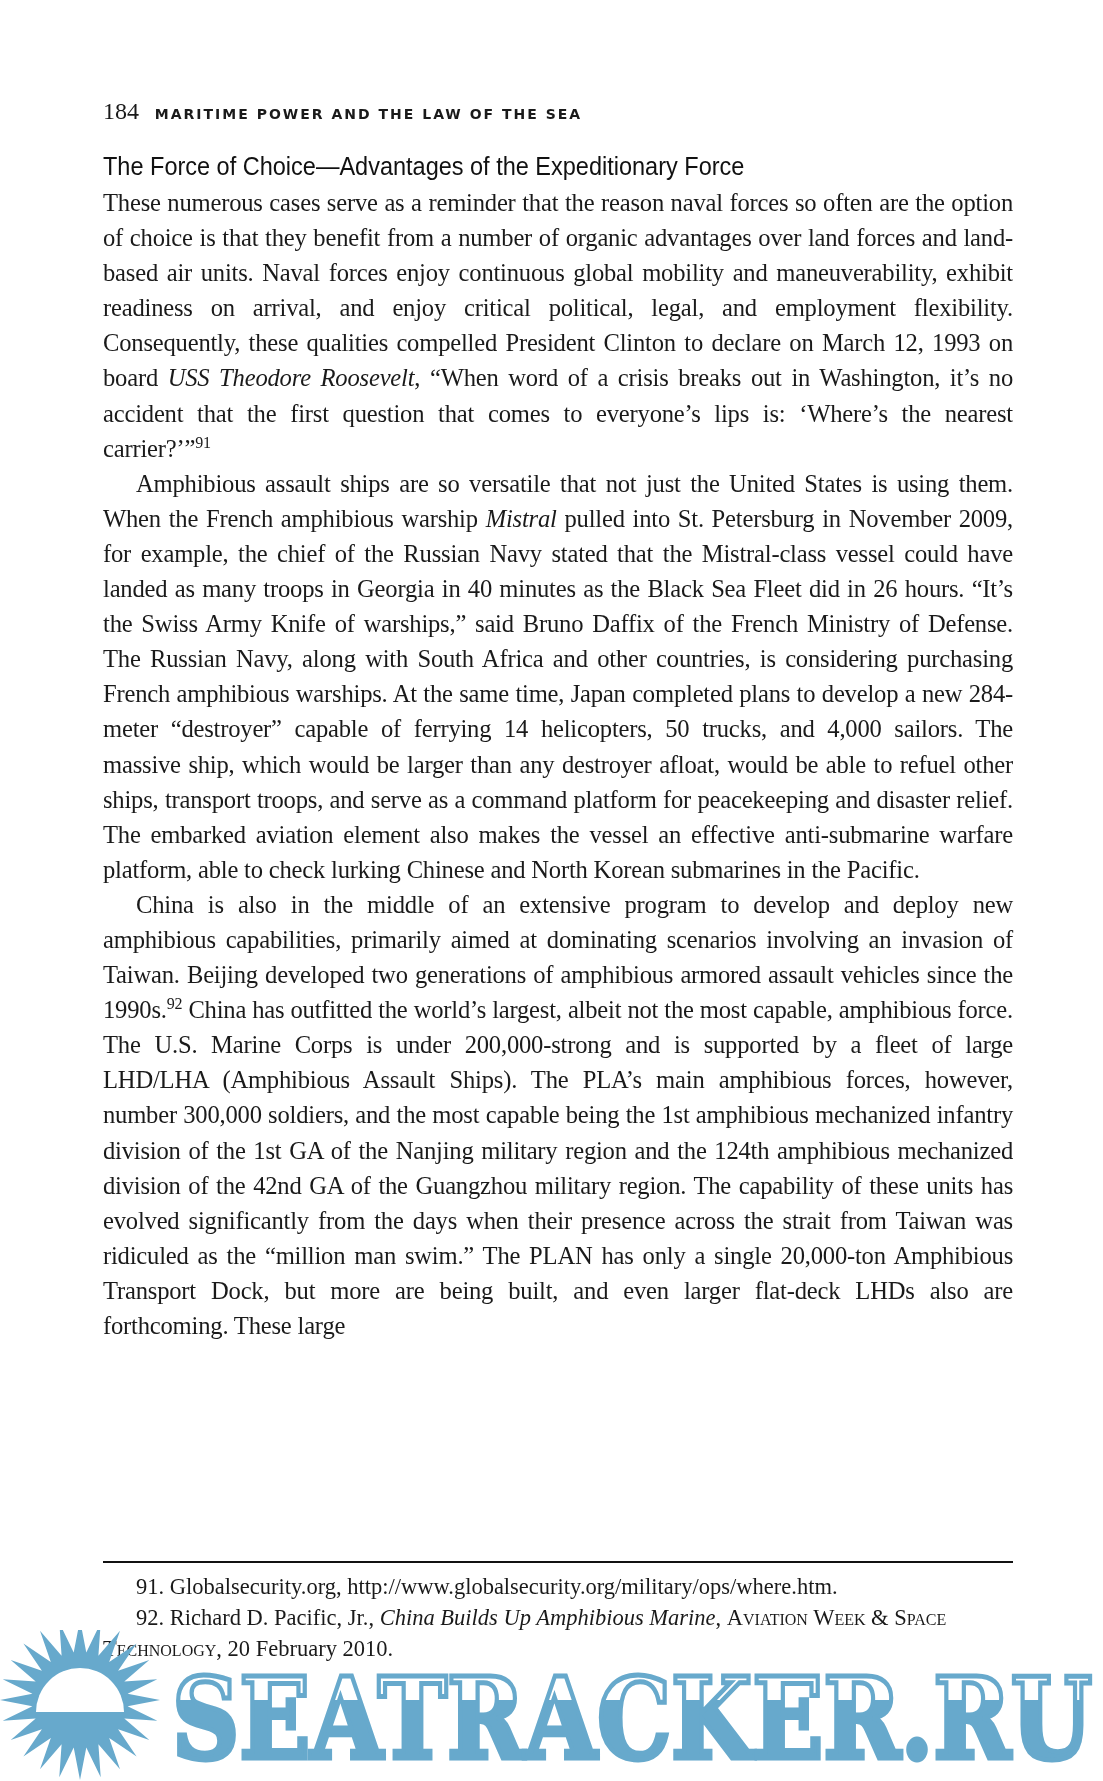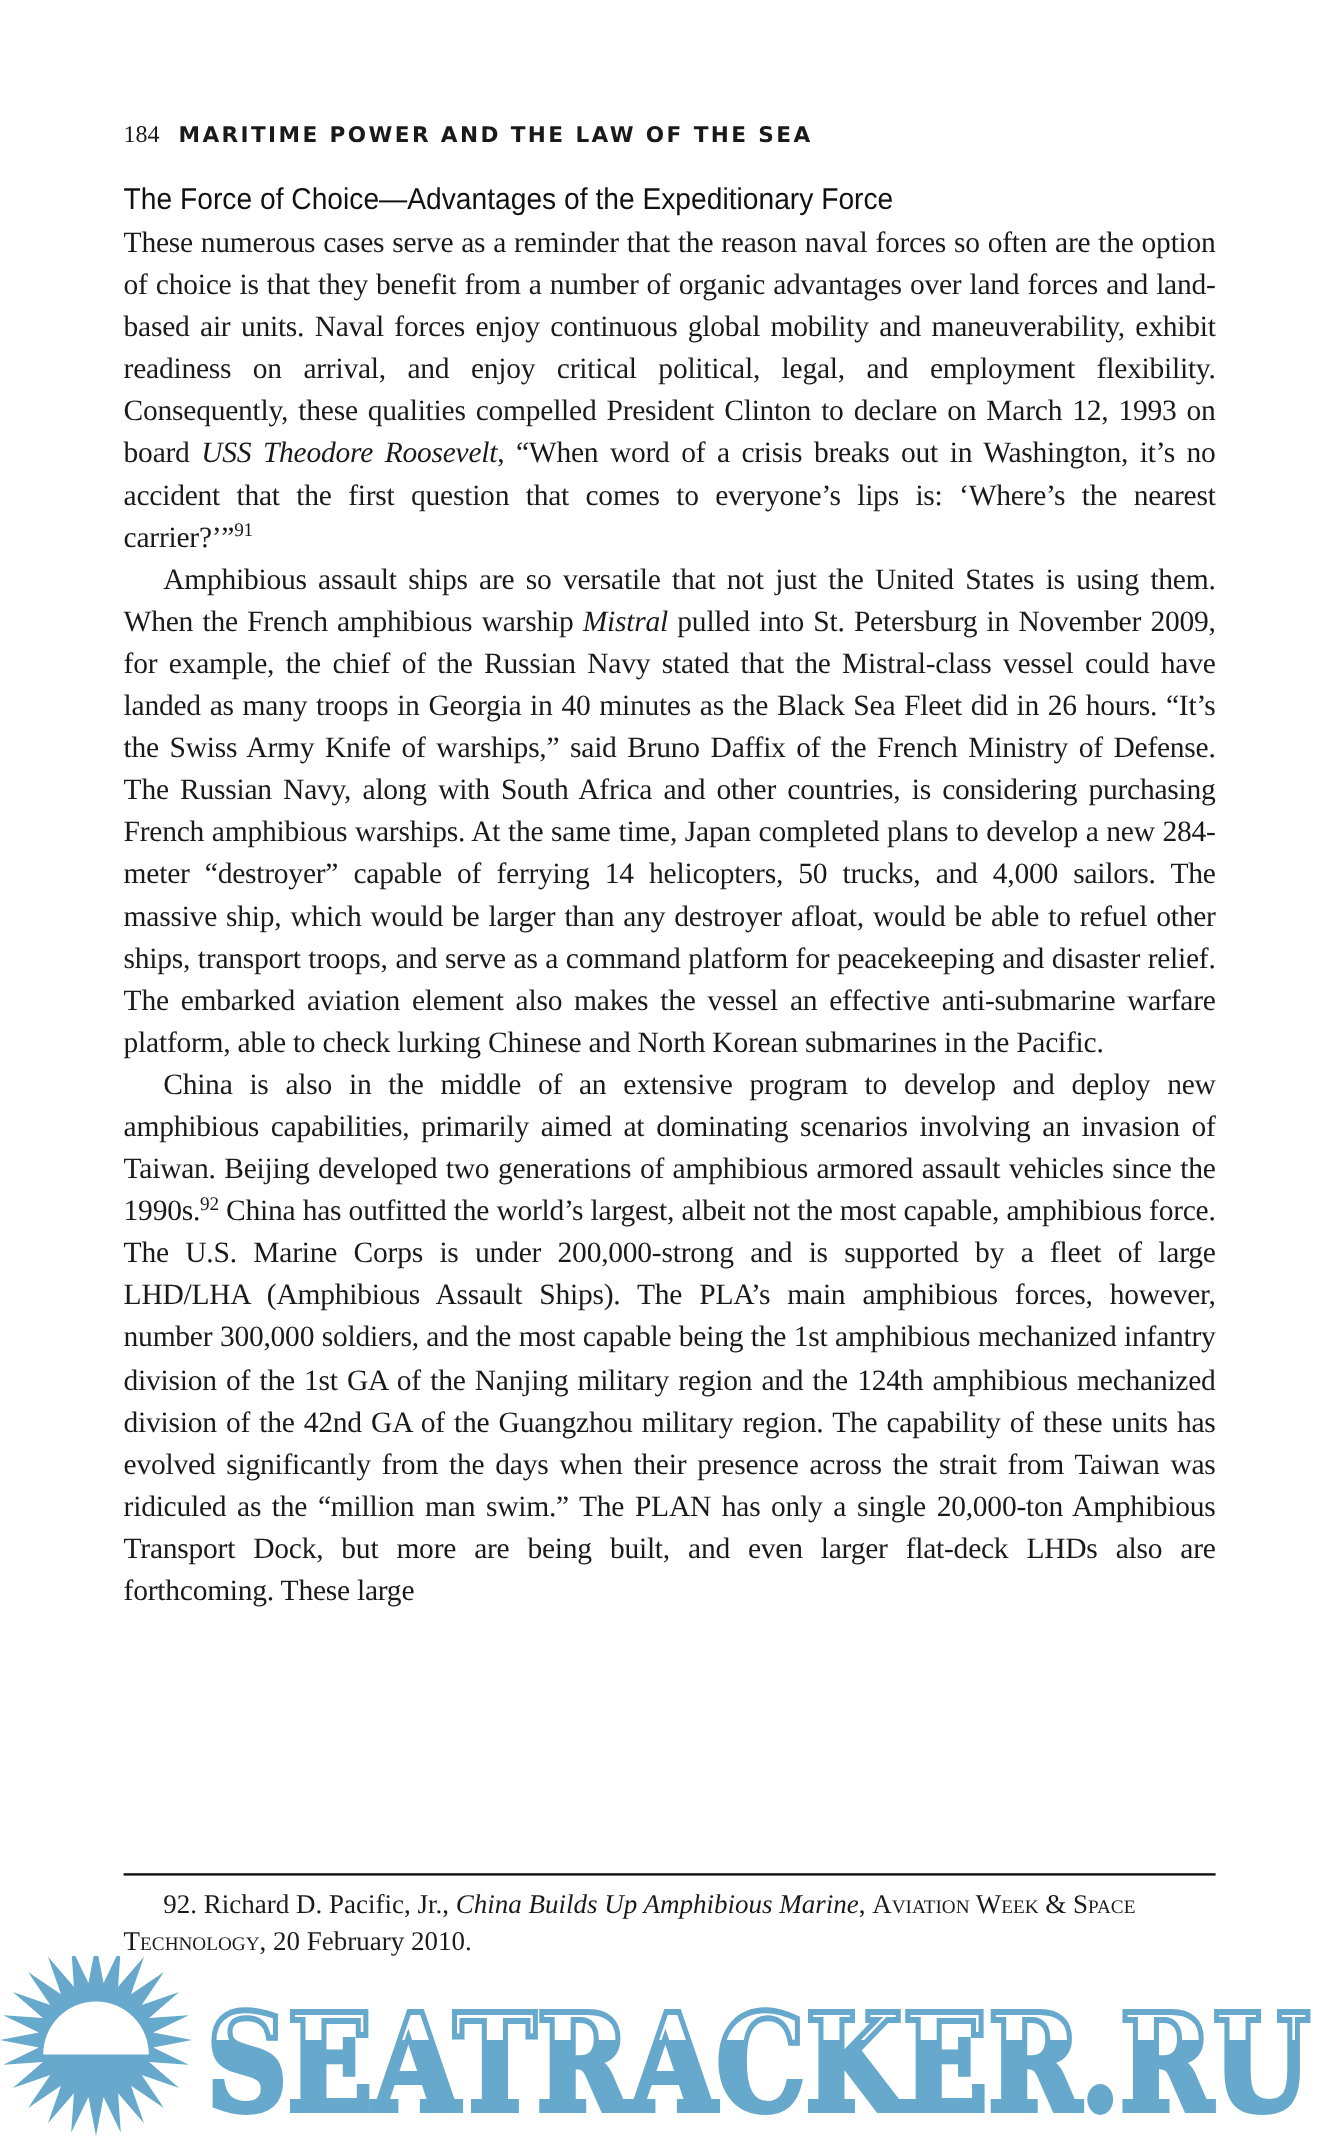--- a/index.html
+++ b/index.html
@@ -1,20 +1,20 @@
 <!DOCTYPE html>
 <html><head>
 <meta charset="utf-8">
 <style>
   html, body { margin: 0; padding: 0; background: #ffffff; }
   body { width: 1103px; height: 1781px; position: relative; overflow: hidden; font-family: "Liberation Serif", "DejaVu Serif", serif; color: #1a1a1a; }
   .page { position: absolute; left: 103px; top: 0; width: 910px; }
   .running-head { position: absolute; top: 98px; left: 0; font-size: 23px; white-space: nowrap; }
-  .running-head .folio { font-family: "Liberation Serif", serif; font-size: 20px; margin-right: 10px; }
-  .running-head .title { font-family: "DejaVu Sans", sans-serif; font-weight: bold; font-size: 18px; letter-spacing: 2px; }
+  .running-head .folio { font-family: "Liberation Serif", serif; font-size: 24px; margin-right: 10px; }
+  .running-head .title { font-family: "DejaVu Sans", sans-serif; font-weight: bold; font-size: 14px; letter-spacing: 2px; }
   .section-title { position: absolute; top: 152px; left: 0; font-family: "Liberation Sans", sans-serif; font-size: 25px; font-weight: normal; color: #111; white-space: nowrap; transform: scaleX(0.94); transform-origin: left; }
   .body-text { position: absolute; top: 185px; left: 0; width: 910px; font-size: 24.6px; line-height: 35.1px; text-align: justify; hyphens: manual; letter-spacing: -0.2px; }
   .body-text p { margin: 0; }
   .body-text p.indent { text-indent: 33px; font-family: Liberation Serif, serif; }
   .body-text sup { font-size: 16px; line-height: 0; vertical-align: 9px; }
   .rule { position: absolute; top: 1561px; left: 0; width: 910px; height: 2px; background: #111; }
   .footnotes { position: absolute; top: 1571px; left: 0; width: 910px; font-size: 22.5px; line-height: 31px; }
   .footnotes p { margin: 0; text-indent: 33px; }
   .sc { font-variant: small-caps; }
   .watermark { position: absolute; left: 0; top: 1630px; width: 1061px; height: 151px; pointer-events: none; }
@@ -32,20 +32,21 @@
 
   <div class="body-text">
     <p><span>These numerous cases serve as a reminder that the reason naval forces so often are the option of choice is that they benefit from a number of organic advantages over land forces and land-based air units. Naval forces enjoy continuous global mobility and maneuverability, exhibit readiness on arrival, and enjoy critical political, legal, and employment flexibility. Consequently, these qualities com­pelled President Clinton to declare on March 12, 1993 on board </span><i>USS Theodore Roosevelt</i><span>, “When word of a crisis breaks out in Washington, it’s no accident that the first question that comes to everyone’s lips is: ‘Where’s the nearest carrier?’”</span><sup>91</sup></p>
     <p class="indent"><span>Amphibious assault ships are so versatile that not just the United States is using them. When the French amphibious warship </span><i>Mistral</i><span> pulled into St. Petersburg in November 2009, for example, the chief of the Russian Navy stated that the Mistral-class vessel could have landed as many troops in Georgia in 40 minutes as the Black Sea Fleet did in 26 hours. “It’s the Swiss Army Knife of warships,” said Bruno Daffix of the French Ministry of Defense. The Russian Navy, along with South Africa and other countries, is considering purchasing French amphibious warships. At the same time, Japan completed plans to develop a new 284-meter “destroyer” capable of ferrying 14 helicopters, 50 trucks, and 4,000 sailors. The massive ship, which would be larger than any destroyer afloat, would be able to refuel other ships, transport troops, and serve as a com­mand platform for peacekeeping and disaster relief. The embarked aviation ele­ment also makes the vessel an effective anti-submarine warfare platform, able to check lurking Chinese and North Korean submarines in the Pacific.</span></p>
     <p class="indent"><span>China is also in the middle of an extensive program to develop and deploy new amphibious capabilities, primarily aimed at dominating scenarios involving an invasion of Taiwan. Beijing developed two generations of amphibious armored assault vehicles since the 1990s.</span><sup>92</sup><span> China has outfitted the world’s larg­est, albeit not the most capable, amphibious force. The U.S. Marine Corps is under 200,000-strong and is supported by a fleet of large LHD/LHA (Amphibious Assault Ships). The PLA’s main amphibious forces, however, number 300,000 soldiers, and the most capable being the 1st amphibious mechanized infantry division of the 1st GA of the Nanjing military region and the 124th amphibious mechanized division of the 42nd GA of the Guangzhou military region. The capability of these units has evolved significantly from the days when their presence across the strait from Taiwan was ridiculed as the “million man swim.” The PLAN has only a single 20,000-ton Amphibious Transport Dock, but more are being built, and even larger flat-deck LHDs also are forthcoming. These large</span></p>
   </div>
 
   <div class="rule"></div>
 
   <div class="footnotes">
+    <p><span>91. </span><span>Globalsecurity.org, http://www.globalsecurity.org/military/ops/where.htm.</span></p>
     <p><span>92. </span><span>Richard D. Pacific, Jr., </span><i>China Builds Up Amphibious Marine</i><span>, </span><span class="sc">Aviation Week &amp; Space Technology</span><span>, 20 February 2010.</span></p>
   </div>
 </div>
 
 <div class="watermark">
   <svg width="1103" height="151" viewBox="0 0 1103 151">
     <defs>
       <clipPath id="bottomHalf">
           <rect x="0" y="70" width="1103" height="90"></rect>
         </clipPath>

